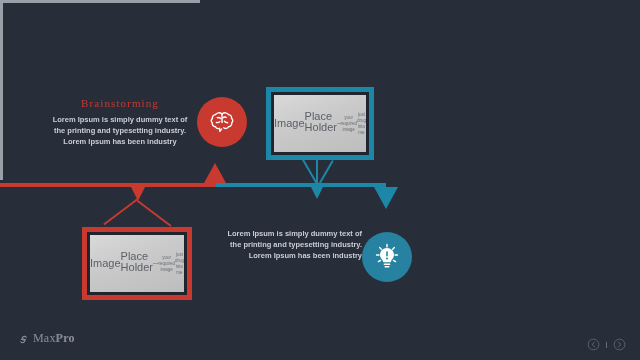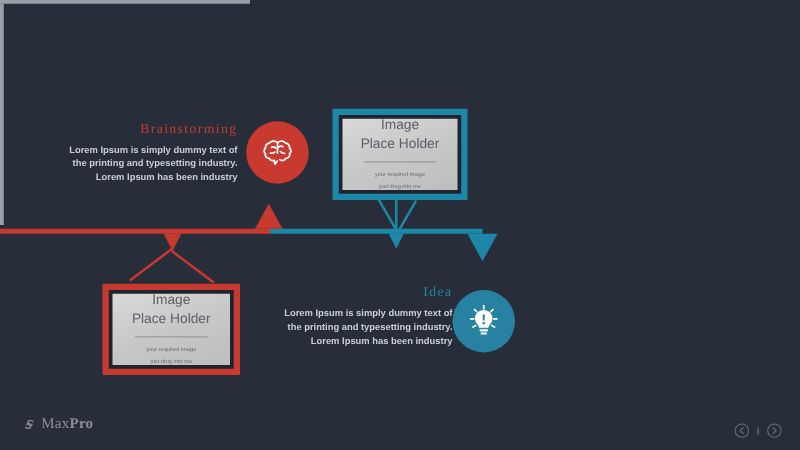--- a/index.html
+++ b/index.html
@@ -31,33 +31,33 @@
   .arm-teal-a{left:317px;top:186px;width:30px;height:2px;background:#1d87a8;transform:rotate(-120deg);}
   .arm-teal-b{left:317px;top:186px;width:30px;height:2px;background:#1d87a8;transform:rotate(-60deg);}
   .arm-teal-stem{left:316px;top:160px;width:2px;height:28px;background:#1d87a8;}
 
   
   .frame{position:absolute;padding:5px;box-sizing:border-box;}
   .frame .inner{background:#1f242e;padding:3px;height:100%;box-sizing:border-box;}
   .frame .photo{
     height:100%;box-sizing:border-box;
     background:linear-gradient(160deg,#d9d9d9 0%,#c9c9c9 45%,#bdbdbd 100%);
-    display:flex;flex-direction:column;align-items:center;justify-content:space-between;
+    display:flex;flex-direction:row;align-items:center;justify-content:space-between;
   }
   .frame-teal{left:266px;top:87px;width:108px;height:73px;background:#1d87a8;}
   .frame-red{left:82px;top:227px;width:110px;height:73px;background:#c8392f;}
 
   .ph-t1{font-size:11px;color:#5c6068;line-height:11px;}
   .ph-t2{font-size:11px;color:#5c6068;line-height:11px;margin-bottom:3px;}
   .ph-rule{width:62%;height:1px;background:#9a9a9a;margin:2px 0 3px;}
   .ph-s{font-size:4.5px;color:#6a6e75;line-height:6px;text-align:center;}
 
   
   .block{position:absolute;}
-  .blk-brain{left:50px;top:97px;width:140px;text-align:right;}
+  .blk-brain{left:50px;top:97px;width:140px;text-align:center;}
   .blk-idea{left:222px;top:228px;width:140px;text-align:right;}
   .head{font-family:"Liberation Serif", serif;font-size:11px;letter-spacing:1.1px;margin:0 0 5px;}
   .head-red{color:#c8392f;}
   .head-teal{color:#1d87a8;}
   .body-txt{font-size:7.5px;line-height:11px;color:#c9ced6;margin:0;font-weight:bold;}
 
   
   .badge{position:absolute;border-radius:50%;display:flex;align-items:center;justify-content:center;}
   .badge-red{left:197px;top:97px;width:50px;height:50px;background:#c8392f;}
   .badge-teal{left:362px;top:232px;width:50px;height:50px;background:#2682a0;}
@@ -115,21 +115,20 @@
       </div>
     </div>
   </div>
 
   <div class="block blk-brain">
     <p class="head head-red">Brainstorming</p>
     <p class="body-txt">Lorem Ipsum is simply dummy text of the printing and typesetting industry. Lorem Ipsum has been industry</p>
   </div>
 
   <div class="block blk-idea">
-    <p class="head head-teal">Idea</p>
     <p class="body-txt">Lorem Ipsum is simply dummy text of the printing and typesetting industry. Lorem Ipsum has been industry</p>
   </div>
 
   <div class="badge badge-red">
     <svg width="30" height="30" viewBox="0 0 32 32">
       <g fill="none" stroke="#ffffff" stroke-width="1.5" stroke-linecap="round" stroke-linejoin="round">
         <path d="M16 7.5c-2.2-2-5.6-1.6-7 .6-2.2.2-3.6 2-3.2 4-1.6 1.2-1.7 3.6-.1 4.9-.5 2.1 1.1 4 3.3 4 .7 1.6 2.6 2.4 4.3 1.7l.4 3.3 2-2.6"></path>
         <path d="M16 7.5c2.2-2 5.6-1.6 7 .6 2.2.2 3.6 2 3.2 4 1.6 1.2 1.7 3.6.1 4.9.5 2.1-1.1 4-3.3 4-.9 1.9-3.4 2.5-5.1 1.1"></path>
         <path d="M16 7.5v9"></path>
         <path d="M11 11.5c1.3-.5 2.7-.2 3.5.8M20.5 11c-1.2-.6-2.6-.4-3.5.5M10 16.5c1.4.3 2.8 0 3.7-.9M22 16.8c-1.4 0-2.7-.6-3.4-1.6"></path>

